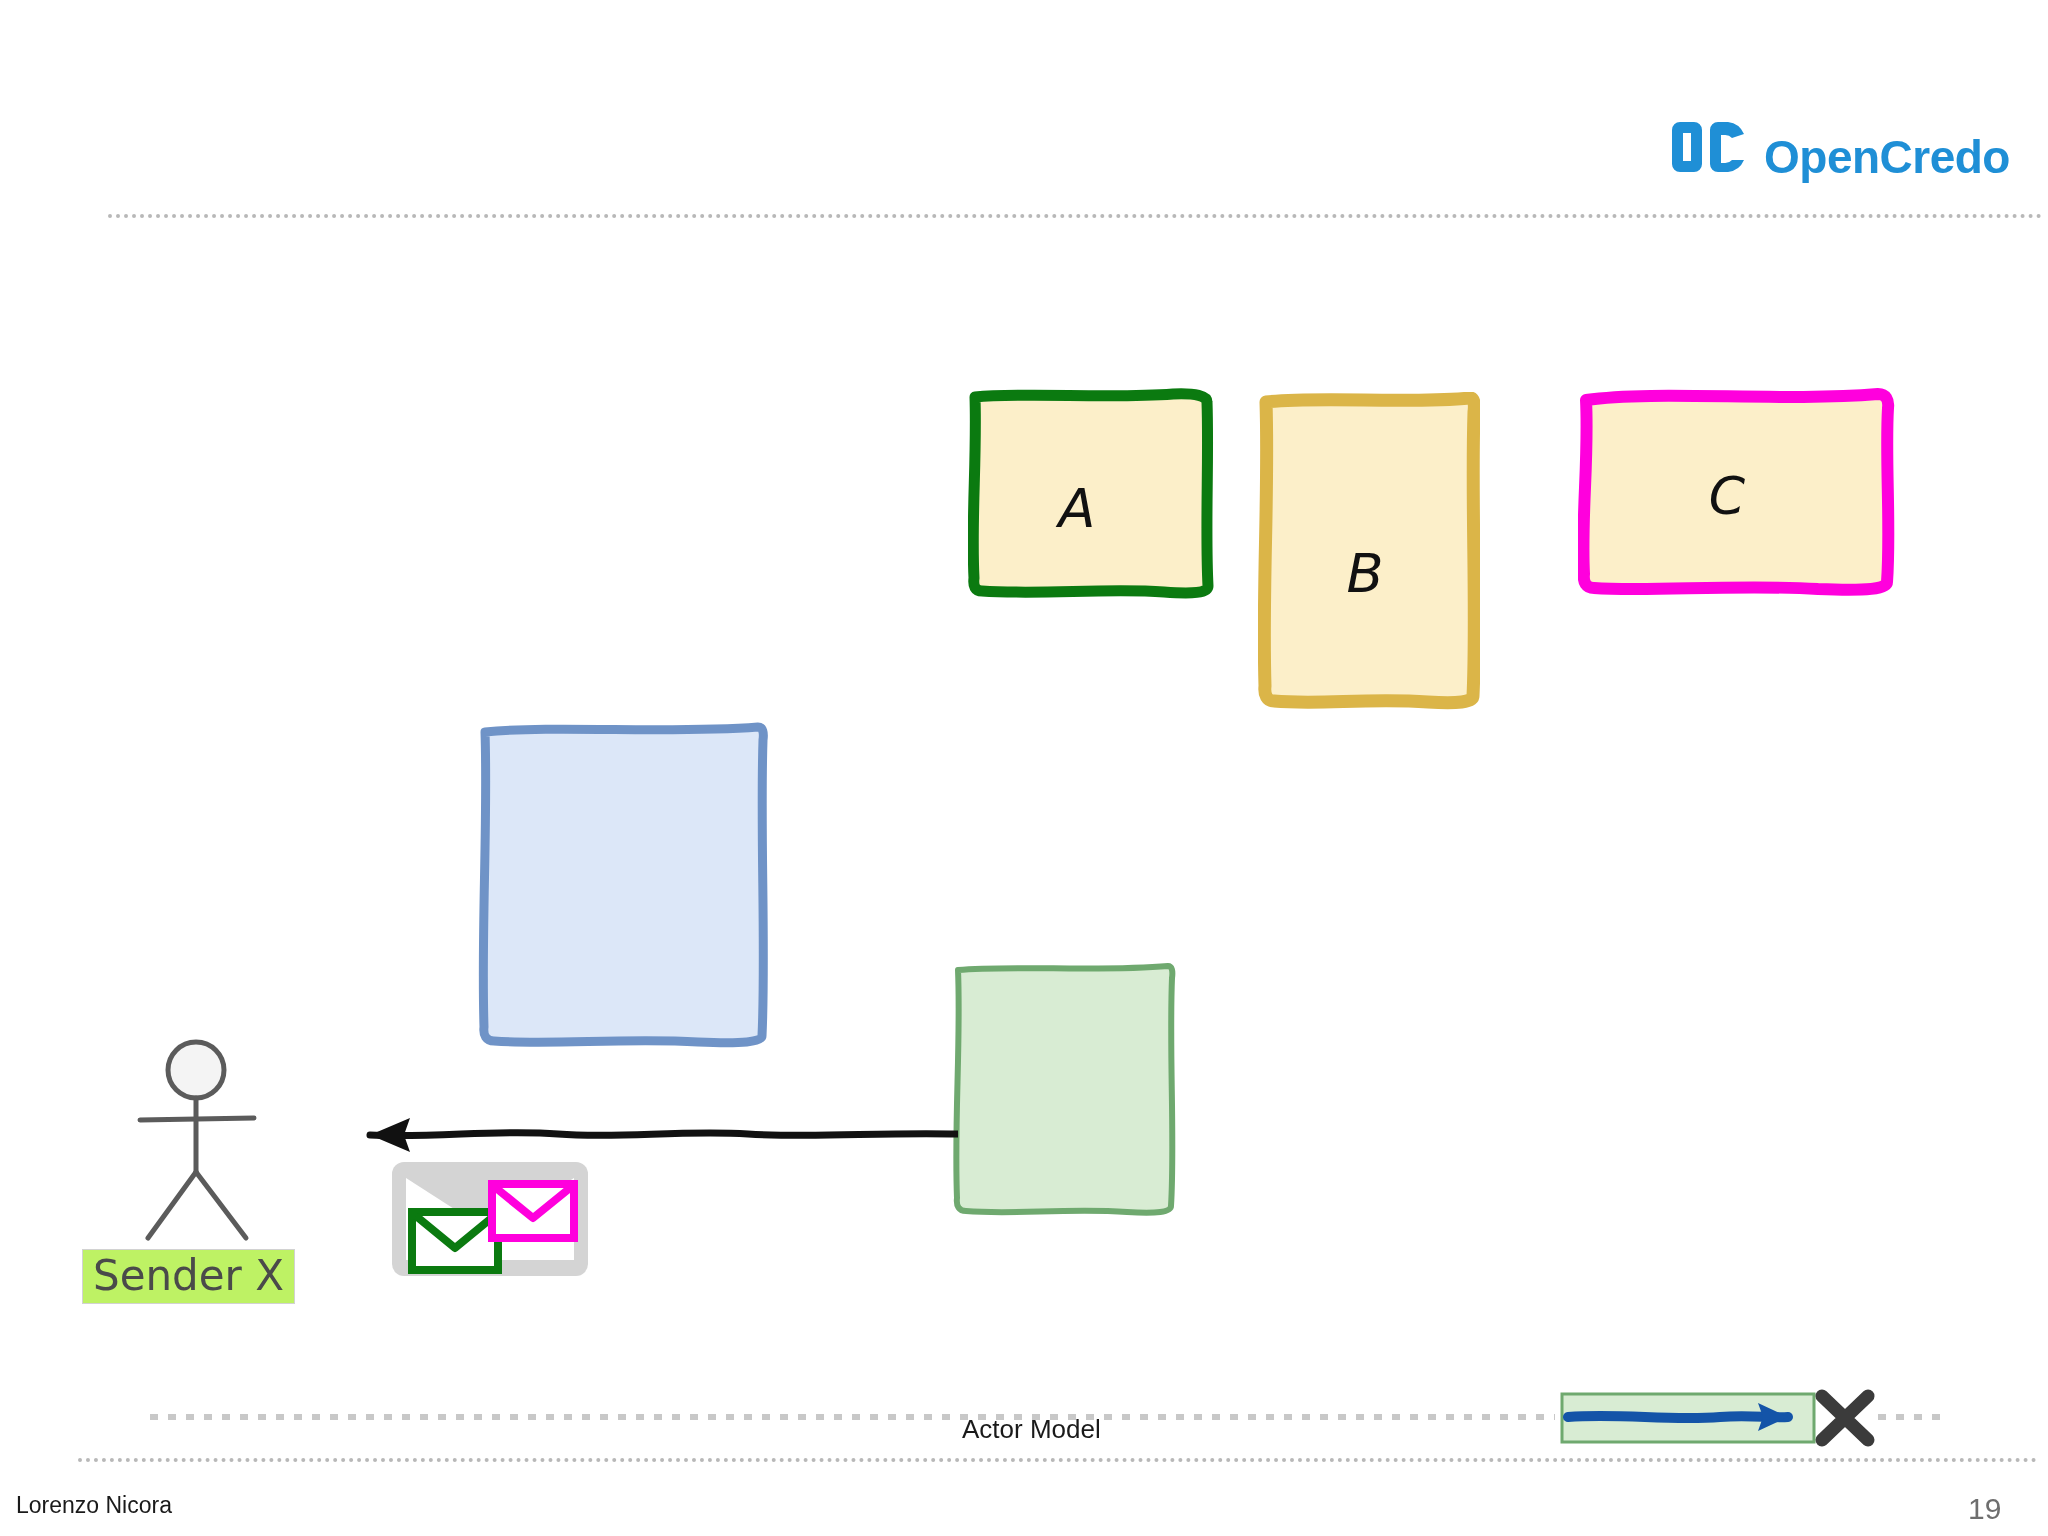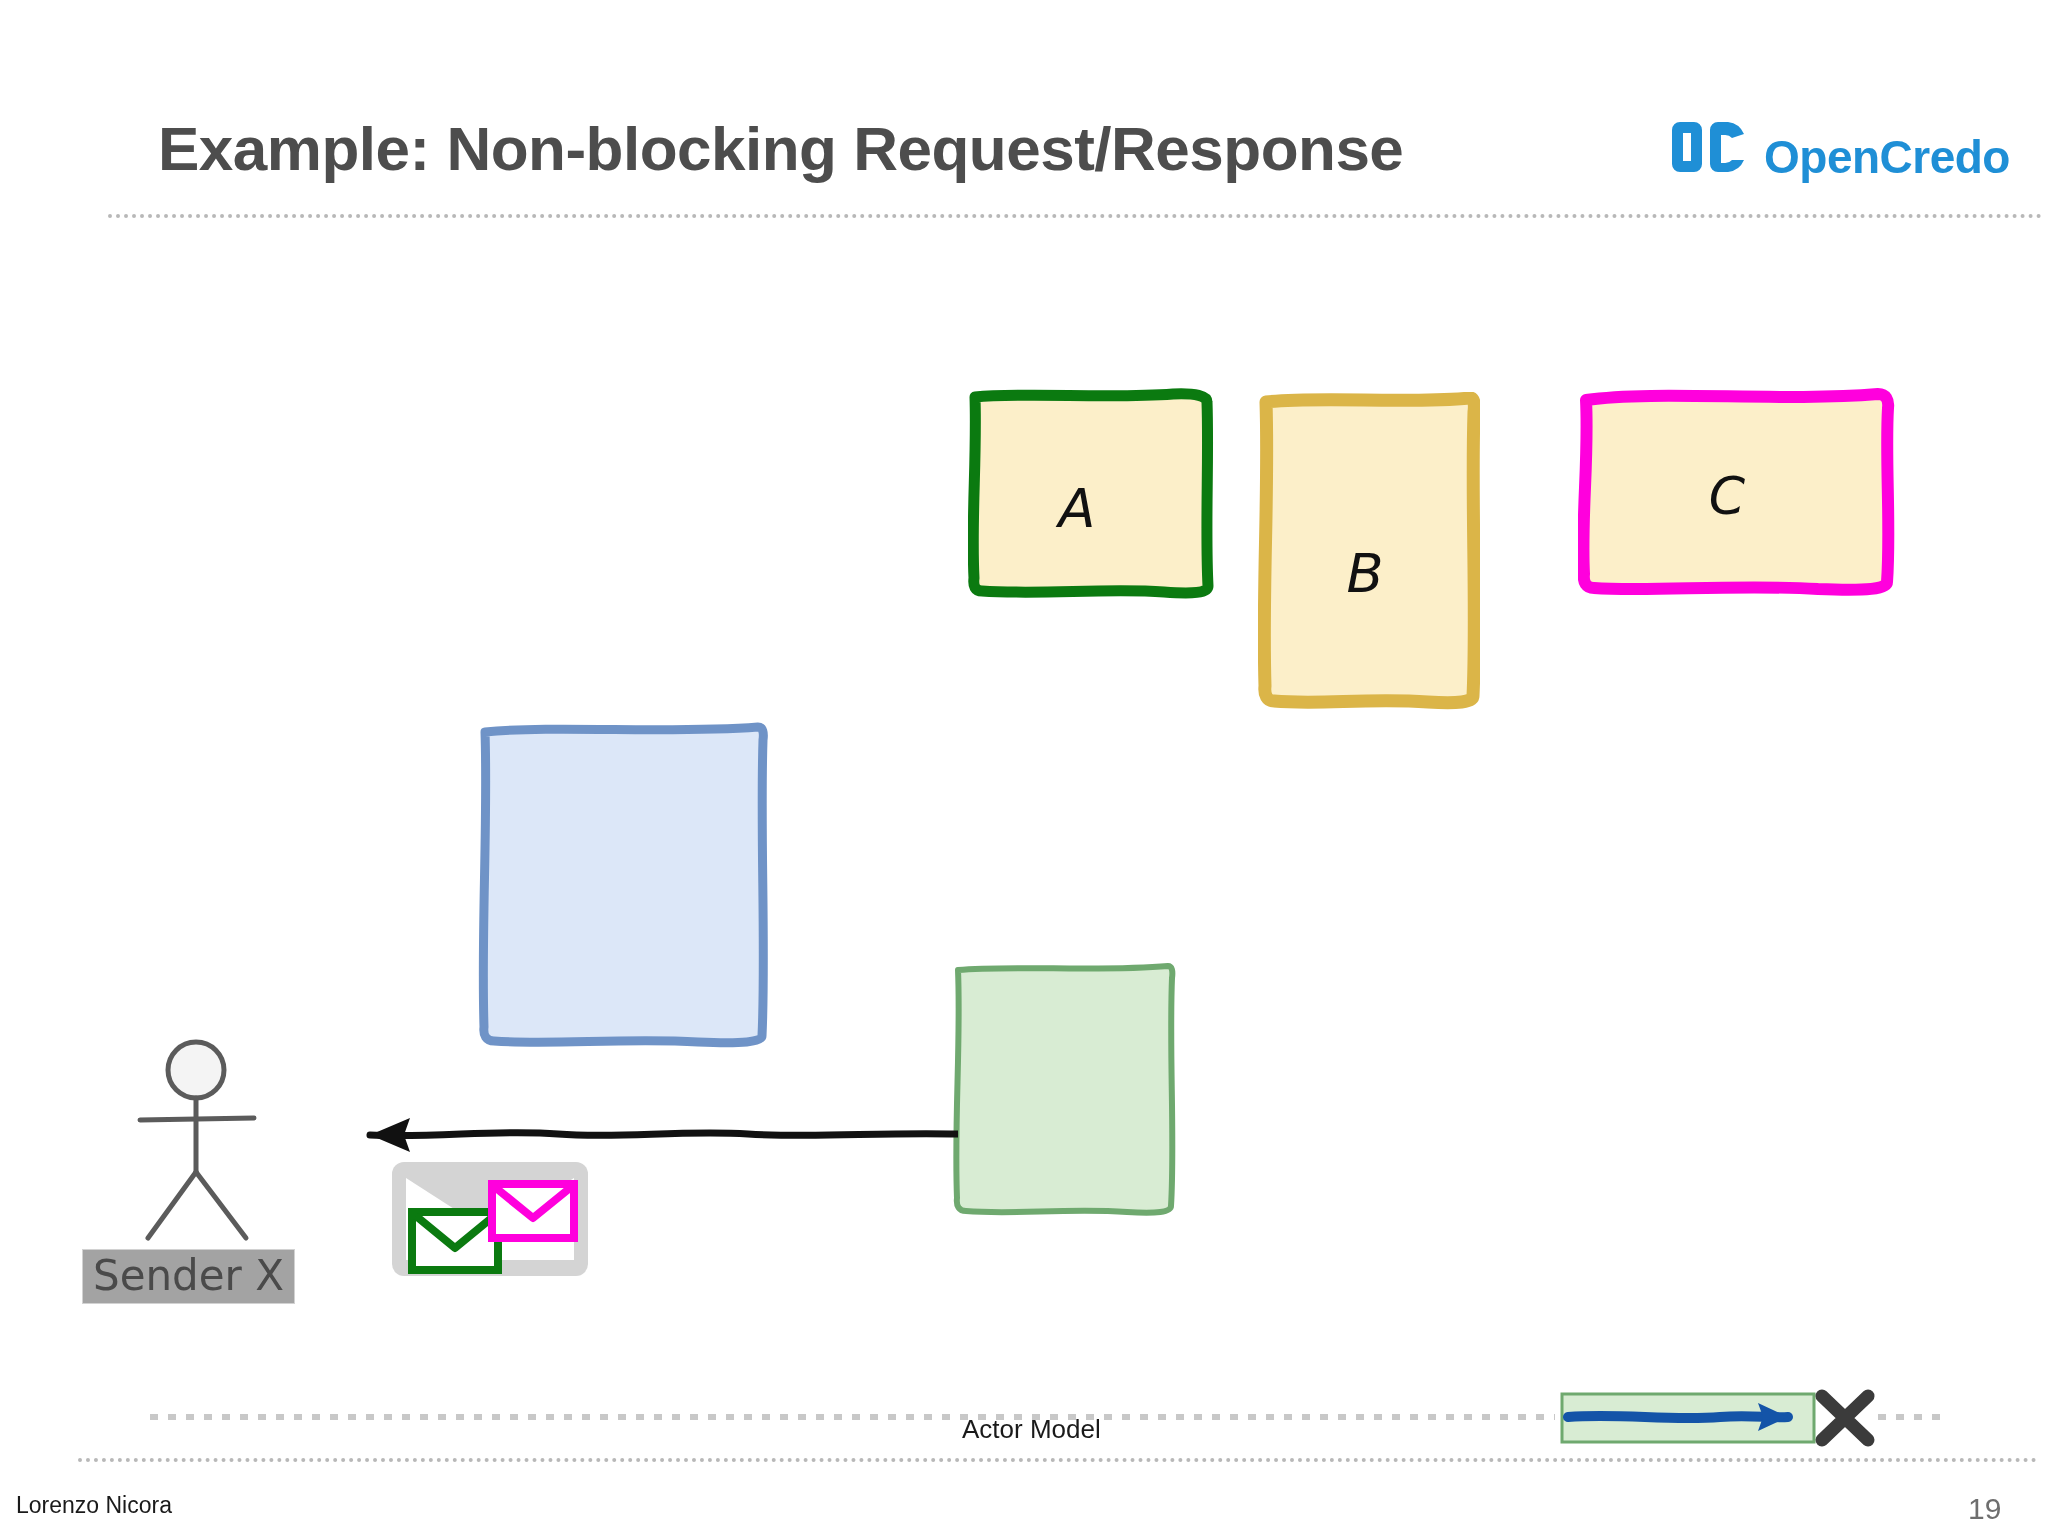--- a/index.html
+++ b/index.html
@@ -115,21 +115,21 @@
     width: 150px;
     height: 210px;
   }
   #actor svg { display:block; }
   #actor-label {
     position: absolute;
     left: 82px;
     top: 1249px;
     padding: 3px 10px 5px 10px;
     border: 1px solid #d2d2d2;
-    background: #a3a3a3;
+    background: #bef264;
     font-family: "DejaVu Sans", sans-serif;
     font-size: 42px;
     color: #4a4a4a;
     white-space: nowrap;
     line-height: 1.08;
   }
 
   
   #mailbox {
     position: absolute;
@@ -164,21 +164,20 @@
   #footer-page {
     left: 1968px; top: 1450px;
     font-size: 30px; color: #6e6e6e; margin-top: 44px;
   }
 </style>
 </head>
 <body>
 
 <div id="slide">
 
-  <div id="slide-title">Example: Non-blocking Request/Response</div>
 
   <div id="logo">
     <span id="logo-mark">
       <svg width="78" height="58" viewBox="0 0 78 58" aria-hidden="true">
         <path d="M8 4 h14 a8 8 0 0 1 8 8 v34 a8 8 0 0 1 -8 8 h-14 a8 8 0 0 1 -8 -8 v-34 a8 8 0 0 1 8 -8 z
                  M11 15 v28 h8 v-28 z" fill="#1f8fd6" fill-rule="evenodd"></path>
         <path d="M72 16 a20 20 0 0 0 -16 -12 h-10 a8 8 0 0 0 -8 8 v34 a8 8 0 0 0 8 8 h10
                  a20 20 0 0 0 16 -12 h-12 a9 9 0 0 1 -7 3 h-4 v-28 h4 a9 9 0 0 1 7 3 z" fill="#1f8fd6"></path>
       </svg>
     </span>

